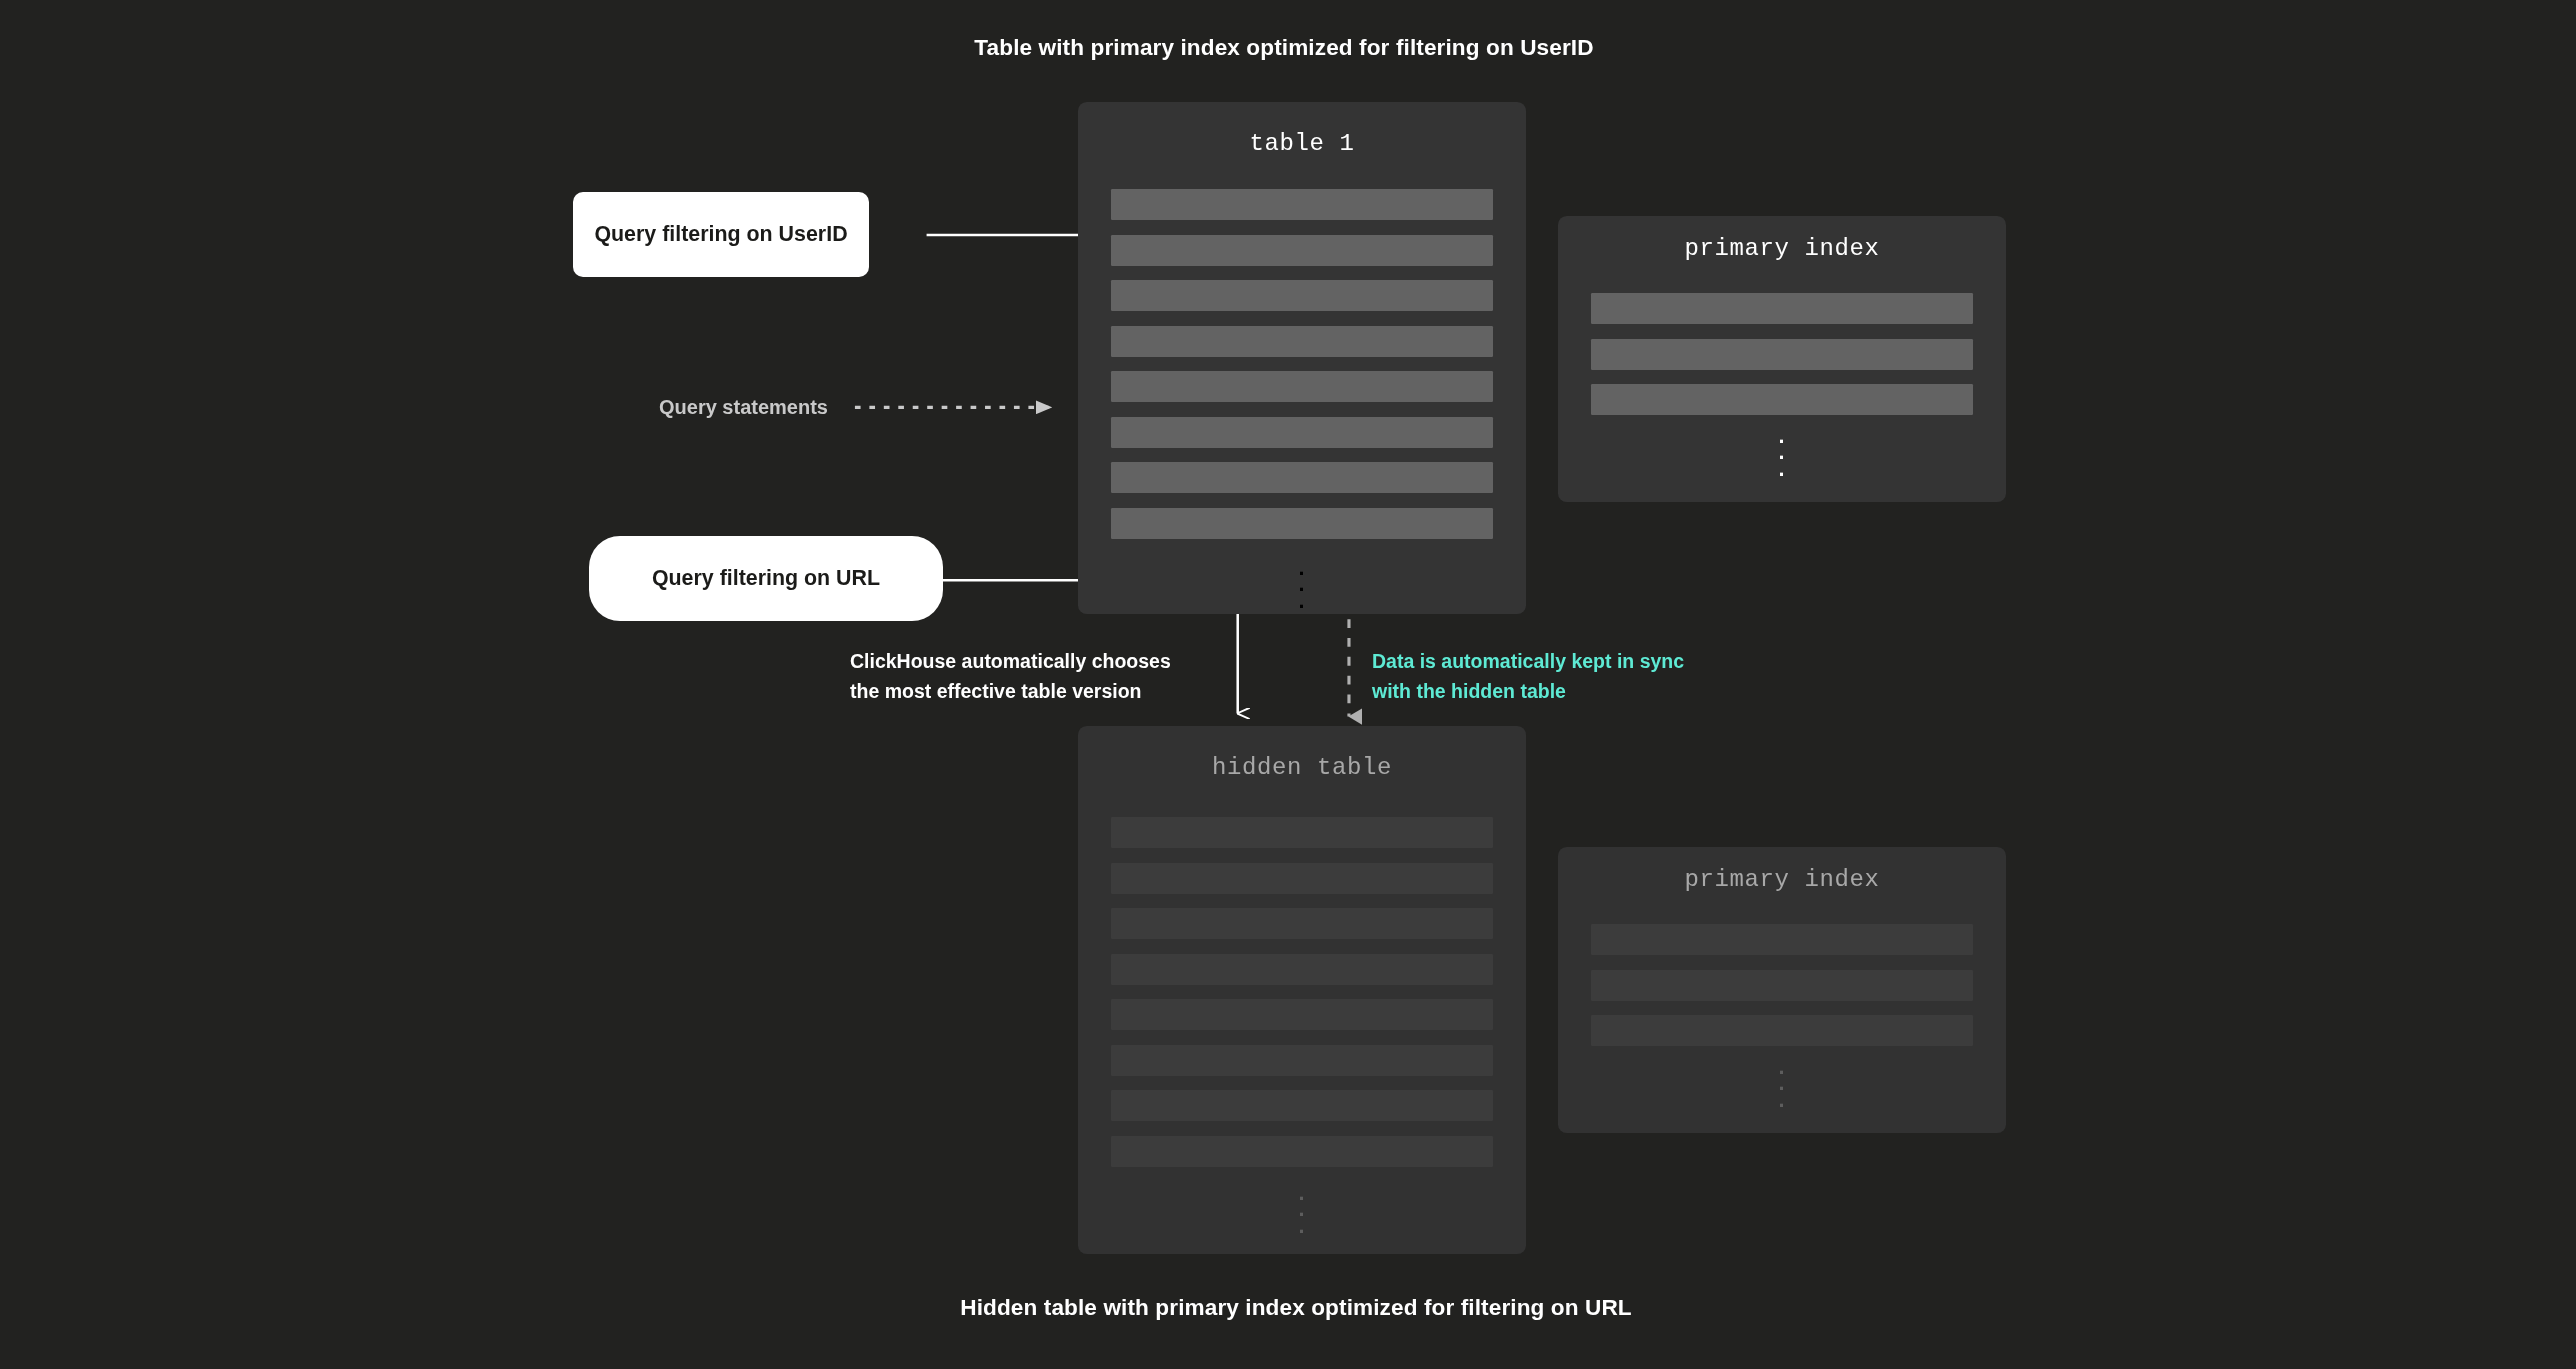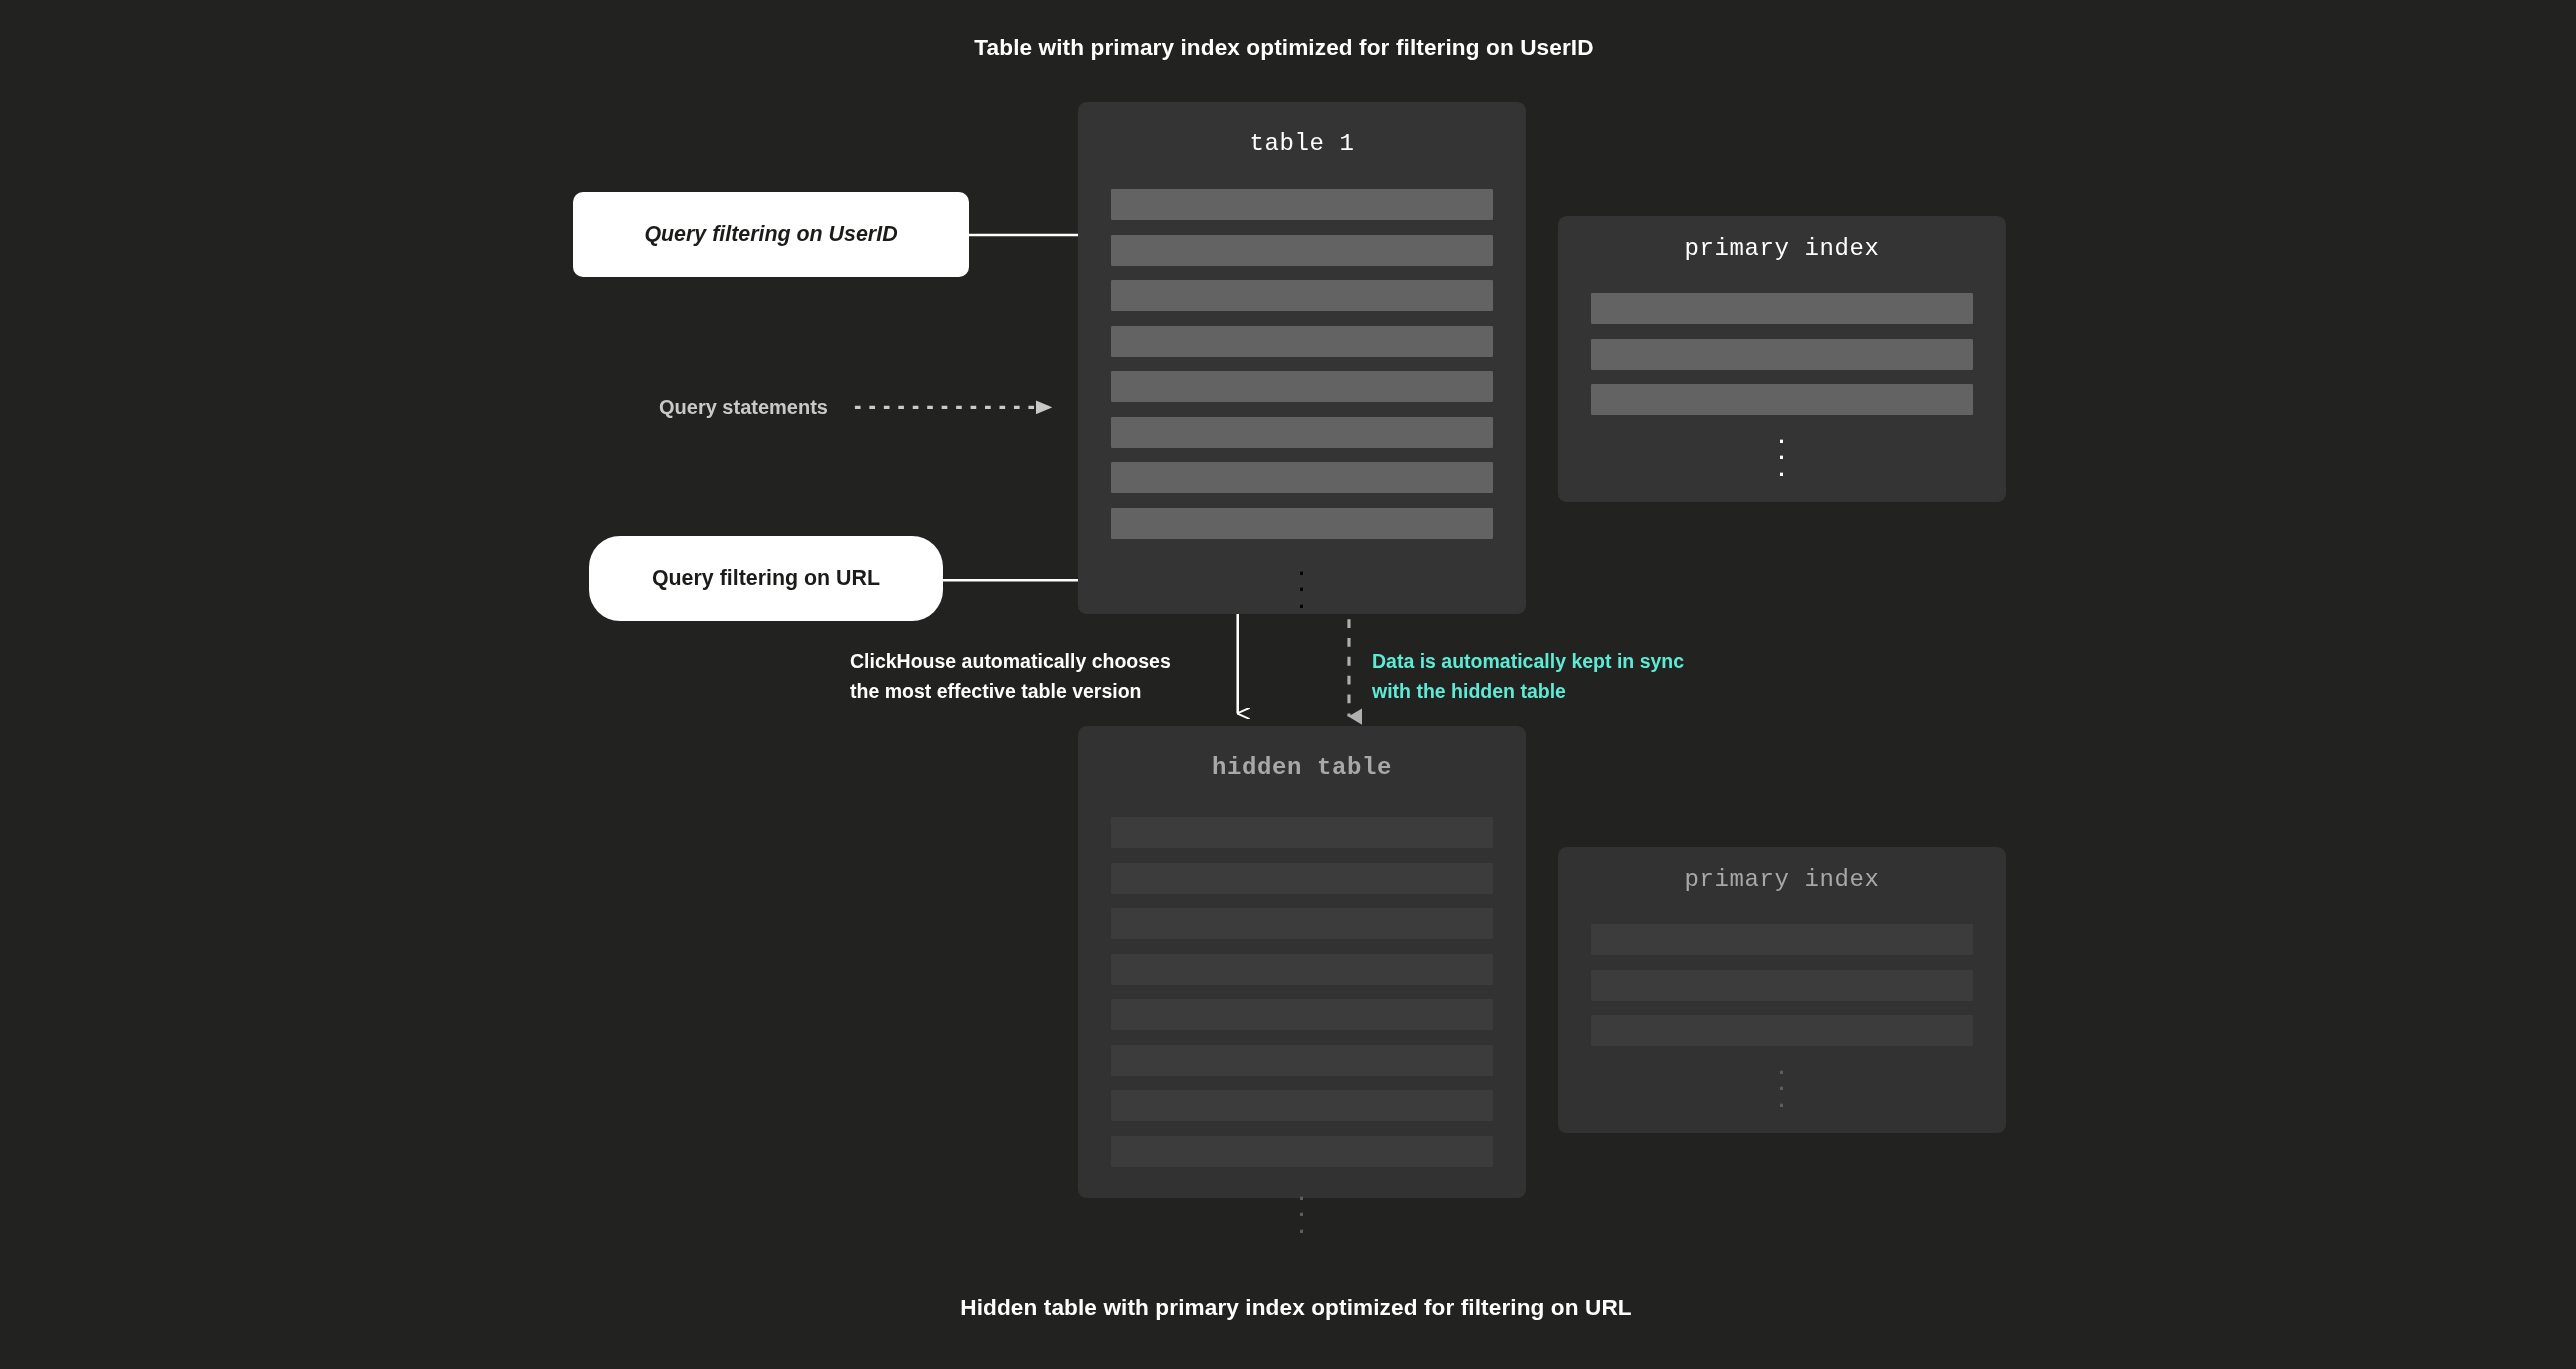--- a/index.html
+++ b/index.html
@@ -78,23 +78,22 @@
     background: #343434;
     padding-left: 8px;
   }
   #panel-table1 .panel-title { top: 28px; color: #ffffff; }
   #panel-table1 .rows { top: 87px; padding: 0 33px; }
   #panel-table1 .row-bar { background: #636363; margin-bottom: 14.5px; }
 
   
   #panel-hidden {
     left: 1078px; top: 726px;
-    width: 448px; height: 472px;
+    width: 448px; height: 528px;
     background: #323232;
-    font-weight: bold;
   }
   #panel-hidden .panel-title { top: 28px; color: #a8a8a8; }
   #panel-hidden .rows { top: 91px; padding: 0 33px; }
   #panel-hidden .row-bar { background: #3c3c3c; margin-bottom: 14.5px; }
 
   
   #panel-index1 {
     left: 1558px; top: 216px;
     width: 448px; height: 286px;
     background: #343434;
@@ -118,21 +117,21 @@
     background: #ffffff;
     border-radius: 10px;
     display: flex;
     align-items: center;
     justify-content: center;
     color: #1b1b19;
     font-weight: bold;
     font-size: 21.4px;
     white-space: nowrap;
   }
-  #query-userid { left: 573px; top: 192px;  width: 396px; height: 85px; font-style: italic; }
+  #query-userid { left: 573px; top: 192px;  width: 296px; height: 85px; }
   #query-url    { left: 589px; top: 536px;  width: 354px; height: 85px; border-radius: 31px; }
 
   
   .label {
     position: absolute;
     font-weight: bold;
     font-size: 19.5px;
     line-height: 29px;
     white-space: nowrap;
   }

